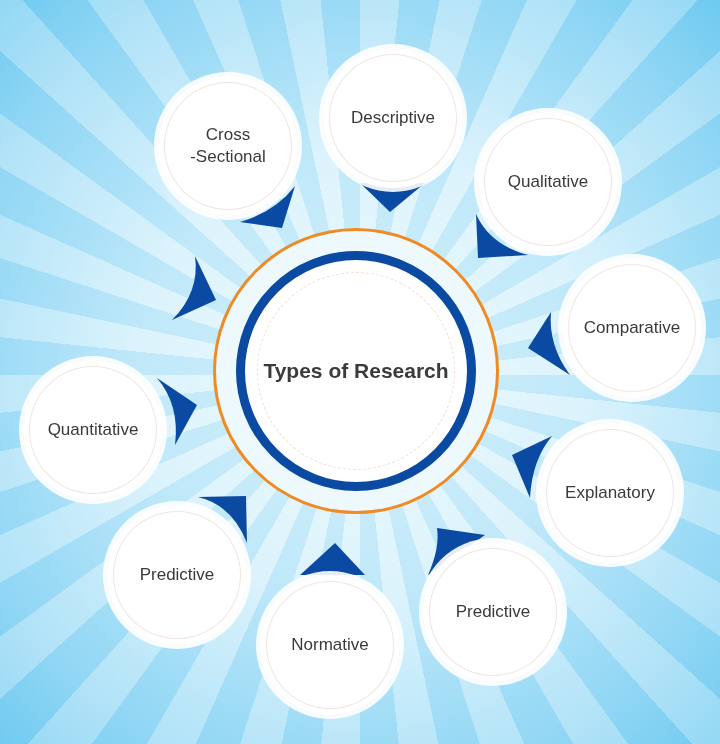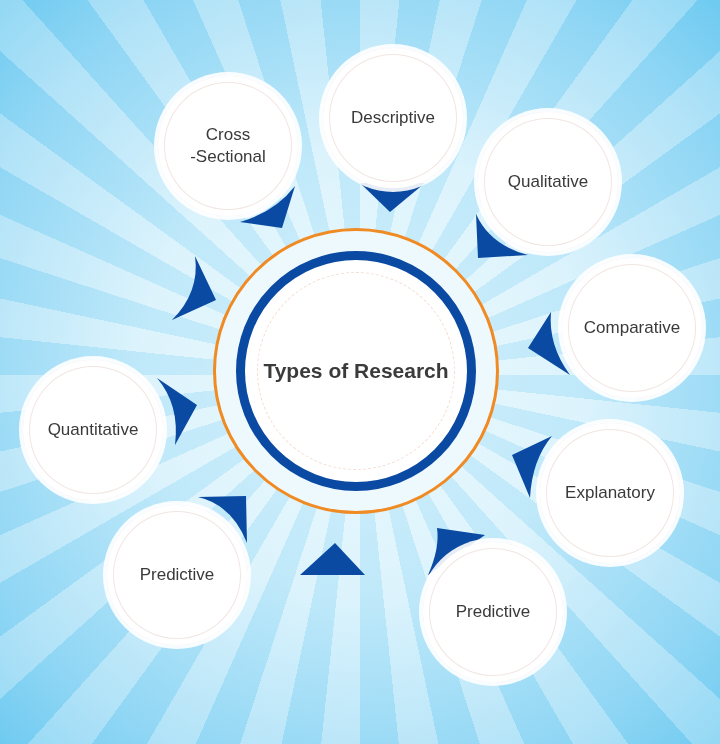--- a/index.html
+++ b/index.html
@@ -65,20 +65,23 @@
   </div>
   <div class="node" style="left:562px;top:258px;">
     <span>Comparative</span>
   </div>
   <div class="node" style="left:540px;top:423px;">
     <span>Explanatory</span>
   </div>
   <div class="node" style="left:423px;top:542px;">
     <span>Predictive</span>
   </div>
+  <div class="node" style="left:260px;top:575px;">
+    <span>Normative</span>
+  </div>
   <div class="node" style="left:107px;top:505px;">
     <span>Predictive</span>
   </div>
   <div class="node" style="left:23px;top:360px;">
     <span>Quantitative</span>
   </div>
 
 </div>
 
 </body></html>

